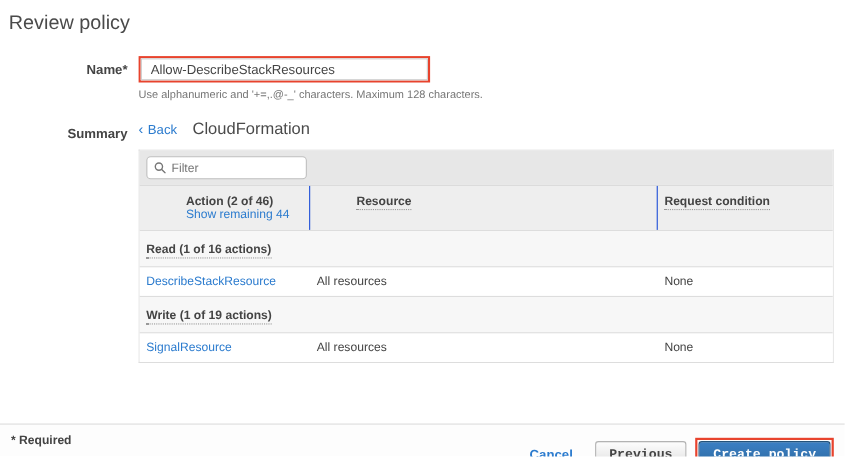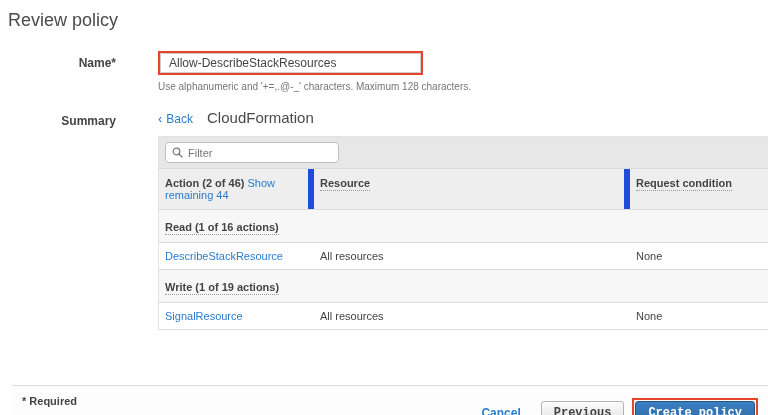--- a/index.html
+++ b/index.html
@@ -4,21 +4,21 @@
 <style>
   * { margin:0; padding:0; box-sizing:border-box; }
   html,body { width:768px; height:415px; }
   body {
     position:relative; overflow:hidden; background:#ffffff;
     font-family:"Liberation Sans", sans-serif; color:#444444;
   }
   .page { padding:10px 8px 0 8px; }
   h1.page-title { font-size:18px; font-weight:normal; color:#4a4a4a; margin-bottom:20px; }
 
-  .form-row { display:flex; align-items:flex-start;gap:32px; }
+  .form-row { display:flex; align-items:flex-start; }
   .label-col {
     width:118px; flex:0 0 118px; text-align:right; padding-right:10px;
     font-size:12px; font-weight:bold; color:#444; padding-top:5px;
   }
   .field-col { flex:1 1 auto; }
 
   .annot { display:inline-block; border:2px solid #e8432d; padding:0; }
   input.text-input {
     width:261px; height:20px; border:1px solid #cccccc; padding:2px 8px;
     font-family:"Liberation Sans", sans-serif; font-size:12px; color:#444;
@@ -36,44 +36,44 @@
   }
 
   .summary-head { display:flex; align-items:baseline; }
   .back-link { font-size:12px; color:#2b7bce; text-decoration:none; margin-right:14px; cursor:pointer; }
   .back-link .chev { font-size:13px; margin-right:4px; }
   .service-title { font-size:15px; color:#4a4a4a; }
 
   .policy-table { width:632px; margin-top:10px; border:1px solid #e3e3e3; border-bottom:1px solid #dddddd; }
   .filter-bar { background:#e7e7e7; padding:5px 6px; }
   .filter-box {
-    position:relative; width:174px; background:#fff; border:1px solid #bfbfbf;
+    position:relative; width:146px; background:#fff; border:1px solid #bfbfbf;
     border-radius:4px; height:21px; display:flex; align-items:center; padding:0 6px;
   }
   .filter-box svg { flex:0 0 auto; margin-right:5px; }
   .filter-box input {
     border:none; outline:none; width:100%; font-family:"Liberation Sans", sans-serif;
     font-size:11px; color:#444; background:transparent;
   }
   .grid-row { display:grid; grid-template-columns:155px 316px 1fr; }
   .thead { background:#eeeeee; border-top:1px solid #d9d9d9; }
   .thead .cell { padding:8px 6px; font-size:11px; font-weight:bold; color:#444; }
-  .thead .cell.sep { border-right:6px solid #1d4ed8; }
+  .thead .cell.sep { border-right:1px solid #1d4ed8;margin-left:36px; }
   .dotted { border-bottom:1px dotted #999999; padding-bottom:1px; }
   .link { color:#2b7bce; text-decoration:none; cursor:pointer; }
   .thead .link { font-weight:normal; }
 
   .group-row { background:#f7f7f7; border-top:1px solid #dddddd; padding:7px 6px; }
   .group-row .glabel { font-size:11px; font-weight:bold; color:#444; }
   .data-row { background:#ffffff; border-top:1px solid #dddddd; }
   .data-row .cell { padding:7px 6px; font-size:11px; color:#444; }
   .data-row .cell a { font-size:11px; }
 
   .footer-bar {
-    position:absolute; left:12px; right:0; bottom:0; height:30px;
+    position:absolute; left:0; right:0; bottom:0; height:30px;
     background:#fdfdfd; border-top:1px solid #dddddd;
     display:flex; align-items:center; padding:0 10px;
   }
   .required-note { font-size:11px; font-weight:bold; color:#444; }
   .footer-actions { margin-left:auto; display:flex; align-items:center;margin-top:24px; }
   .cancel-link { font-size:12px; font-weight:bold; color:#2b7bce; margin-right:20px; cursor:pointer; text-decoration:none; }
   .btn {
     font-family:Liberation Mono, monospace; font-size:12px; font-weight:bold;
     padding:4px 12px; border-radius:3px; cursor:pointer;
   }

